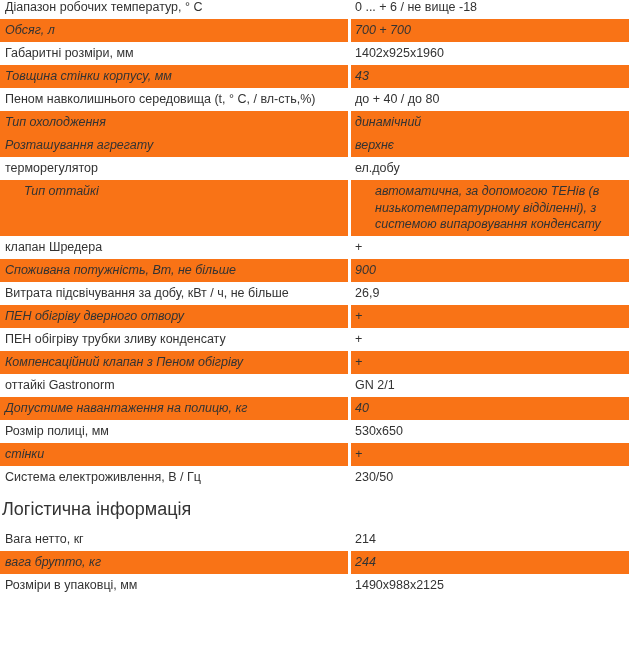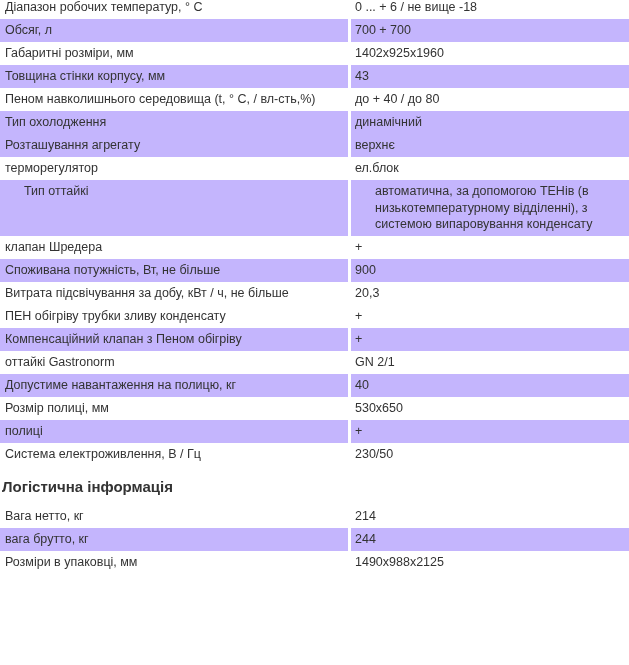--- a/index.html
+++ b/index.html
@@ -35,35 +35,36 @@
     line-height: 17px;
     vertical-align: top;
     height: 17px;
     box-sizing: content-box;
   }
   table.specs td.val {
     border-left: 3px solid #ffffff;
     padding-left: 4px;
   }
   table.specs tr.alt td {
-    background: #c4b5fd;
+    background: #f97316;
+    font-style: italic;
   }
   table.specs tr.tall td {
     height: 48px;
     padding-left: 24px;
   }
   table.specs tr.tall td.val {
     line-height: 16.5px;
     margin-left: 24px;
   }
   h3.section {
     margin: 0;
     padding: 12px 0 10px 2px;
-    font-size: 15px;
-    font-weight: bold;
+    font-size: 18px;
+    font-weight: normal;
     color: #333333;
     line-height: 17px;
   }
 </style>
 </head>
 <body>
 
 <div class="page">
   <table class="specs">
     <colgroup>
@@ -94,37 +95,41 @@
       <tr class="alt">
         <td>Тип охолодження</td>
         <td class="val">динамічний</td>
       </tr>
       <tr class="alt">
         <td>Розташування агрегату</td>
         <td class="val">верхнє</td>
       </tr>
       <tr>
         <td>терморегулятор</td>
-        <td class="val">ел.блок</td>
+        <td class="val">ел.добу</td>
       </tr>
       <tr class="alt tall">
         <td>Тип оттайкі</td>
         <td class="val">автоматична, за допомогою ТЕНів (в низькотемпературному відділенні), з системою випаровування конденсату</td>
       </tr>
       <tr>
         <td>клапан Шредера</td>
         <td class="val">+</td>
       </tr>
       <tr class="alt">
         <td>Споживана потужність, Вт, не більше</td>
         <td class="val">900</td>
       </tr>
       <tr>
         <td>Витрата підсвічування за добу, кВт / ч, не більше</td>
-        <td class="val">20,3</td>
+        <td class="val">26,9</td>
+      </tr>
+      <tr class="alt">
+        <td>ПЕН обігріву дверного отвору</td>
+        <td class="val">+</td>
       </tr>
       <tr>
         <td>ПЕН обігріву трубки зливу конденсату</td>
         <td class="val">+</td>
       </tr>
       <tr class="alt">
         <td>Компенсаційний клапан з Пеном обігріву</td>
         <td class="val">+</td>
       </tr>
       <tr>
@@ -133,21 +138,21 @@
       </tr>
       <tr class="alt">
         <td>Допустиме навантаження на полицю, кг</td>
         <td class="val">40</td>
       </tr>
       <tr>
         <td>Розмір полиці, мм</td>
         <td class="val">530x650</td>
       </tr>
       <tr class="alt">
-        <td>полиці</td>
+        <td>стінки</td>
         <td class="val">+</td>
       </tr>
       <tr>
         <td>Система електроживлення, В / Гц</td>
         <td class="val">230/50</td>
       </tr>
     </tbody>
   </table>
 
   <h3 class="section">Логістична інформація</h3>

